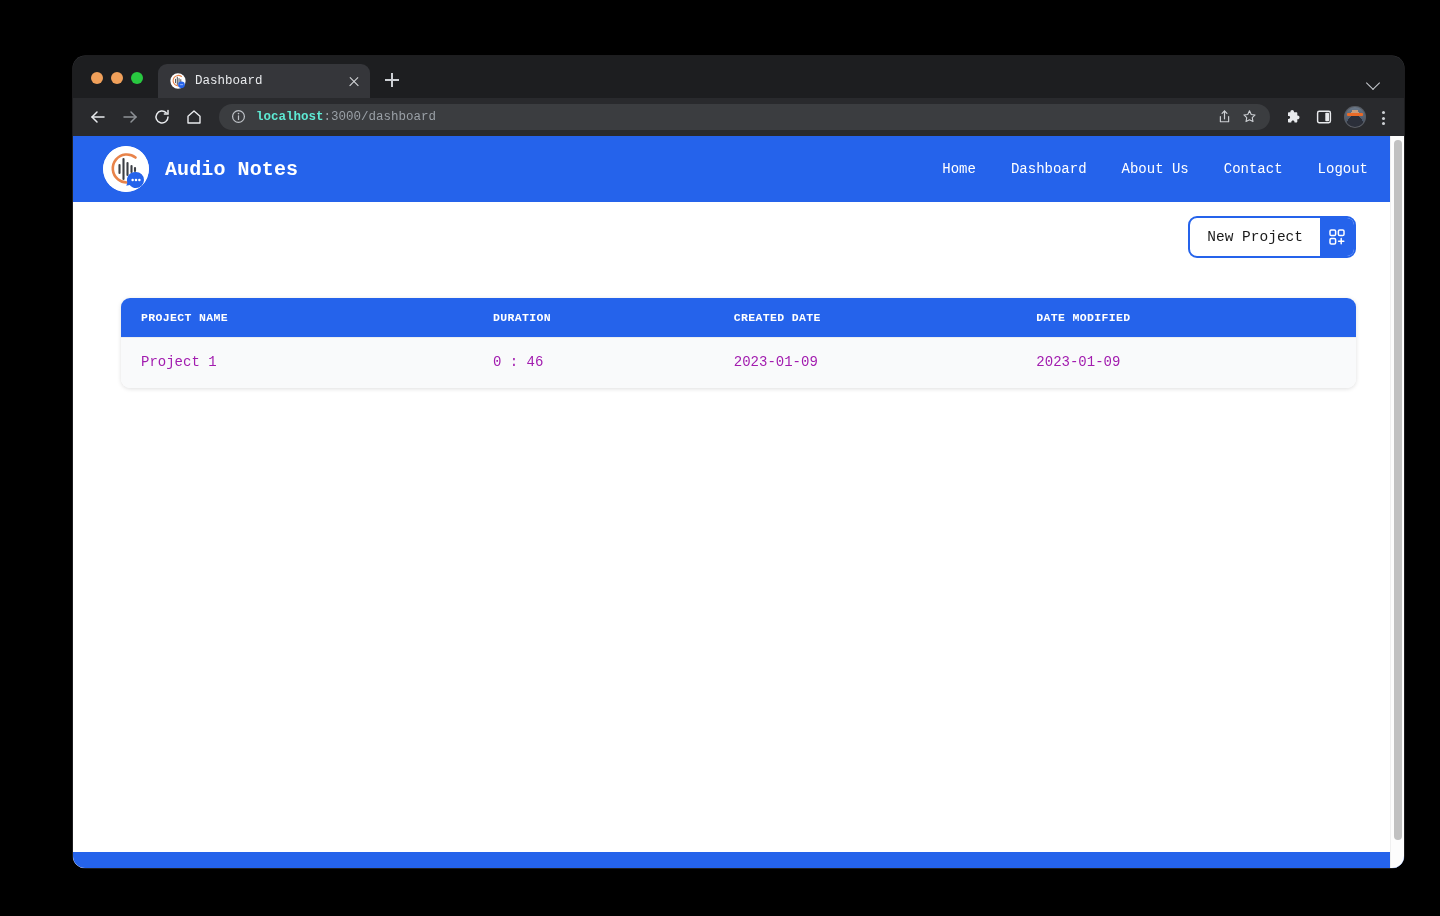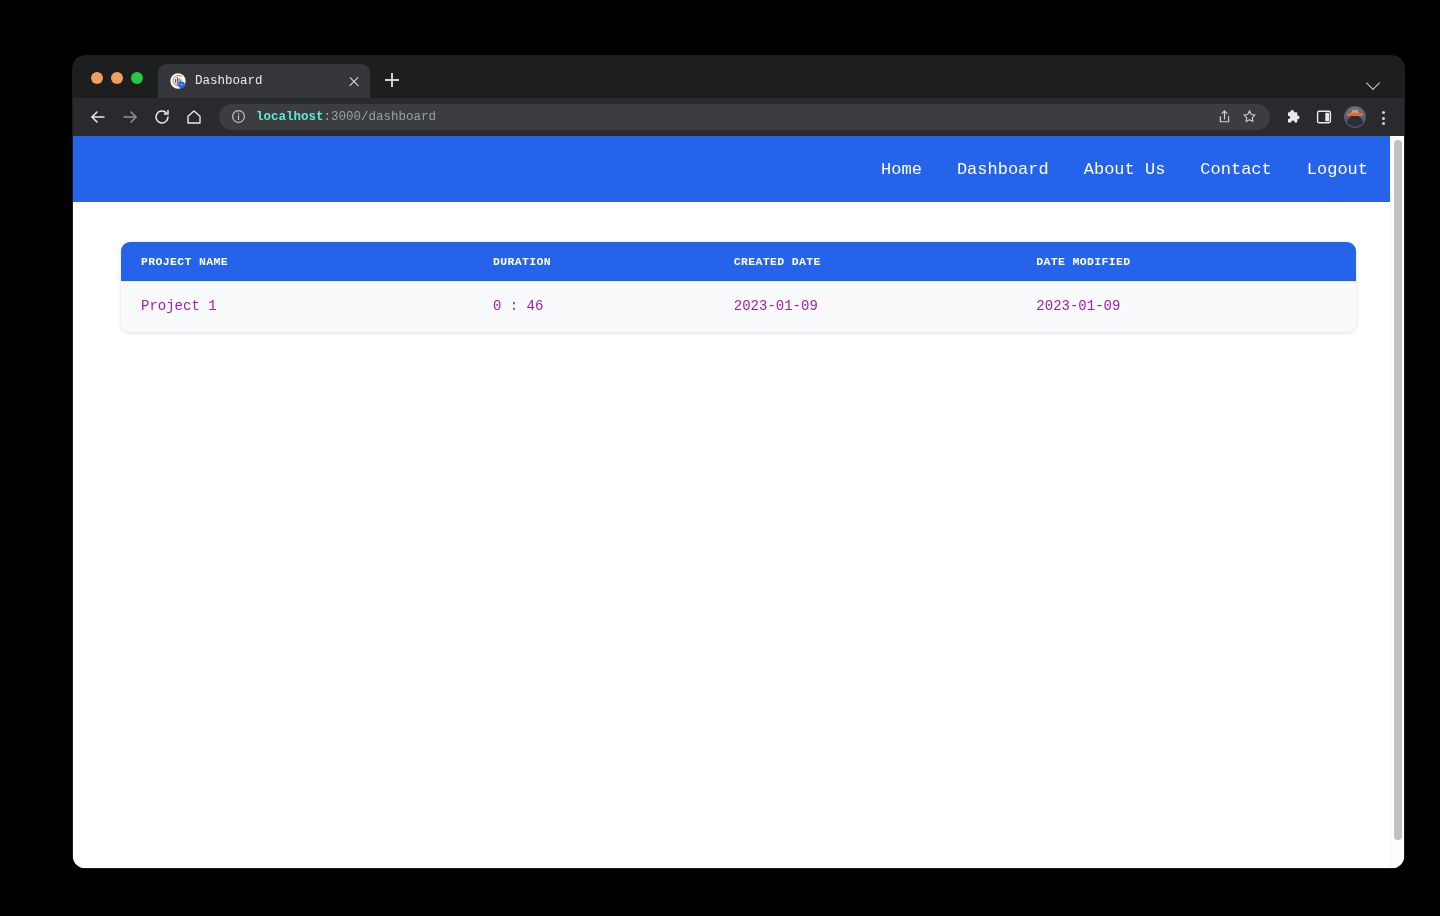--- a/index.html
+++ b/index.html
@@ -223,21 +223,21 @@
   }
 
   #app-nav-links {
     margin-left: auto;
     display: flex;
     align-items: center;
     gap: 35px;
   }
   .nav-link {
     color: #ffffff;
-    font-size: 17px;
+    font-size: 14px;
     text-decoration: none;
     white-space: nowrap;
   }
 
   
   #page-content {
     position: relative;
     height: 666px;
     background: #ffffff;
     padding: 0 48px;
@@ -444,32 +444,67 @@
       <div id="menu-dots">
           <i></i>
           <i></i>
           <i></i>
         </div>
     </div>
 
     <div id="page-viewport">
 
       <div id="app-navbar">
+        <div id="brand">
+          <span id="brand-logo">
+            <svg width="46" height="46" viewBox="0 0 46 46">
+              <circle cx="23" cy="23" r="23" fill="#ffffff"></circle>
+              <path d="M32.5 11.5 A14 14 0 1 0 34.5 31.5" stroke="#e8834a" stroke-width="2.6" fill="none" stroke-linecap="round"></path>
+              <g stroke="#3c3f45" stroke-width="2.1" stroke-linecap="round">
+                <line x1="16.5" y1="19" x2="16.5" y2="27"></line>
+                <line x1="20.5" y1="13" x2="20.5" y2="33"></line>
+                <line x1="24.5" y1="17" x2="24.5" y2="29"></line>
+                <line x1="28.5" y1="20" x2="28.5" y2="26"></line>
+                <line x1="32" y1="22" x2="32" y2="25"></line>
+              </g>
+              <path d="M33 26a8 8 0 1 1 0 16 8 8 0 0 1-6.3-3.1l-3.4.9 1.1-3.2A8 8 0 0 1 33 26z" fill="#2563eb"></path>
+              <g fill="#ffffff">
+                  <circle cx="29.6" cy="34" r="1.25"></circle>
+                  <circle cx="33" cy="34" r="1.25"></circle>
+                  <circle cx="36.4" cy="34" r="1.25"></circle>
+                </g>
+            </svg>
+          </span>
+          <span id="brand-title">Audio Notes</span>
+        </div>
 
         <nav id="app-nav-links">
           <a class="nav-link" href="#">Home</a>
           <a class="nav-link" href="#">Dashboard</a>
           <a class="nav-link" href="#">About Us</a>
           <a class="nav-link" href="#">Contact</a>
           <a class="nav-link" href="#">Logout</a>
         </nav>
       </div>
 
       <div id="page-content">
 
+        <div id="new-project-wrap">
+          <div id="new-project-button">
+            <span id="new-project-label">New Project</span>
+            <span id="new-project-icon-box">
+              <svg width="18" height="18" viewBox="0 0 18 18" fill="none" stroke="#ffffff" stroke-width="1.5">
+                <rect x="2" y="2" width="5.6" height="5.6" rx="1.3"></rect>
+                <rect x="10.4" y="2" width="5.6" height="5.6" rx="1.3"></rect>
+                <rect x="2" y="10.4" width="5.6" height="5.6" rx="1.3"></rect>
+                <path d="M13.2 10.6v5.2M10.6 13.2h5.2" stroke-linecap="round"></path>
+              </svg>
+            </span>
+          </div>
+        </div>
 
 
         <table id="projects-table">
           <thead>
             <tr>
               <th class="col-name">PROJECT NAME</th>
               <th class="col-duration">DURATION</th>
               <th class="col-created">CREATED DATE</th>
               <th class="col-modified">DATE MODIFIED</th>
             </tr>

